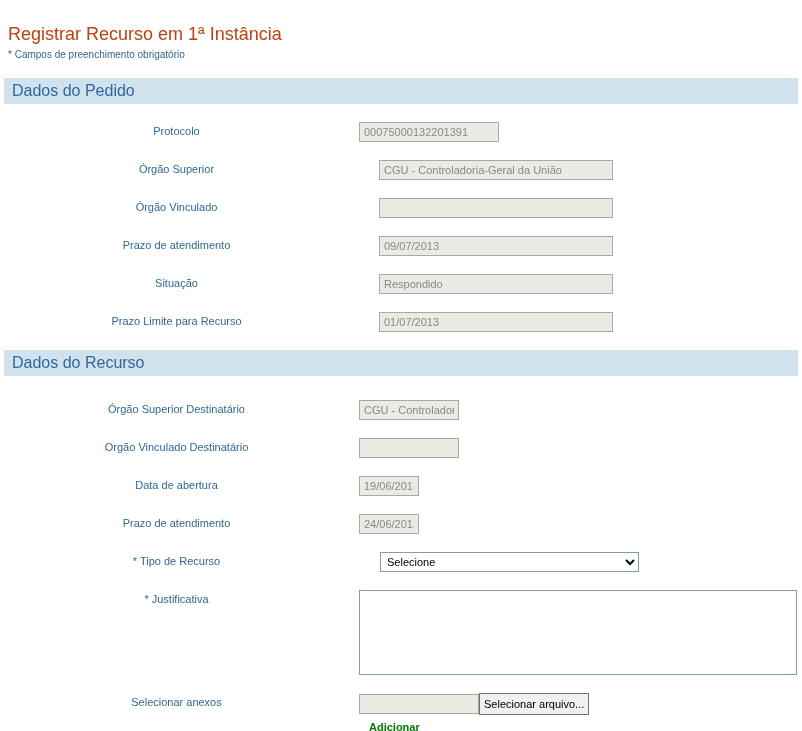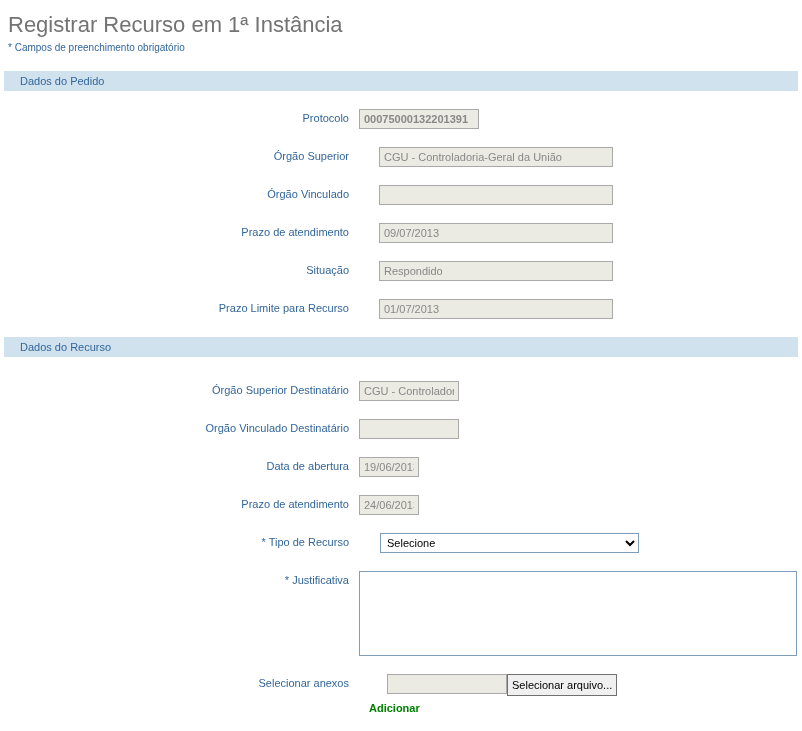--- a/index.html
+++ b/index.html
@@ -9,59 +9,59 @@
     }
     body {
       font-family: Arial, Helvetica, sans-serif;
       font-size: 11px;
       background: #ffffff;
       width: 802px;
       padding: 6px 4px;
       color: #555;
     }
     .page-title {
-      color: #737373;
-      font-size: 22px;
+      color: #c2410c;
+      font-size: 18px;
       font-weight: normal;
-      margin: 6px 0 4px 4px;
+      margin: 18px 0 4px 4px;
     }
     .required-note {
       color: #336699;
       font-size: 10px;
       margin: 0 0 18px 4px;
     }
     .section-header {
       background: #d1e2ef;
       color: #336699;
-      font-size: 11px;
-      padding: 4px 16px;
+      font-size: 16px;
+      padding: 4px 8px;
       margin: 8px 0 18px 0;
     }
     .form-row {
       display: flex;
       align-items: flex-start;
       margin-bottom: 18px;
     }
     .form-label {
       width: 355px;
-      text-align: right;
+      text-align: center;
       padding-right: 10px;
       color: #336699;
       font-size: 11px;
       padding-top: 3px;
     }
     .readonly-input {
       background: #ebebe4;
       border: 1px solid #a9a9a9;
       color: #888;
       font-size: 11px;
       padding: 3px 4px;
       height: 20px;
     }
-    .w1 { width: 120px; font-weight: bold; }
+    .w1 { width: 140px; }
     .w2 { width: 234px; margin-left: 20px; }
     .w3 { width: 100px; }
     .w4 { width: 60px; }
     .select-wrapper {
       position: relative;
       width: 280px;
       height: 20px;
       padding-left: 21px;
     }
     .select-wrapper select {
@@ -76,21 +76,21 @@
       width: 438px;
       height: 85px;
       border: 1px solid #7f9db9;
       font-size: 11px;
       padding: 3px 4px;
       resize: none;
       background: #fff;
     }
     .file-row {
       display: flex;
-      margin-left: 28px;
+      align-items: center;
     }
     .file-path {
       width: 120px;
       height: 20px;
       border: 1px solid #a9a9a9;
       background: #ebebe4;
     }
     .file-button {
       height: 22px;
       border: 1px solid #707070;

